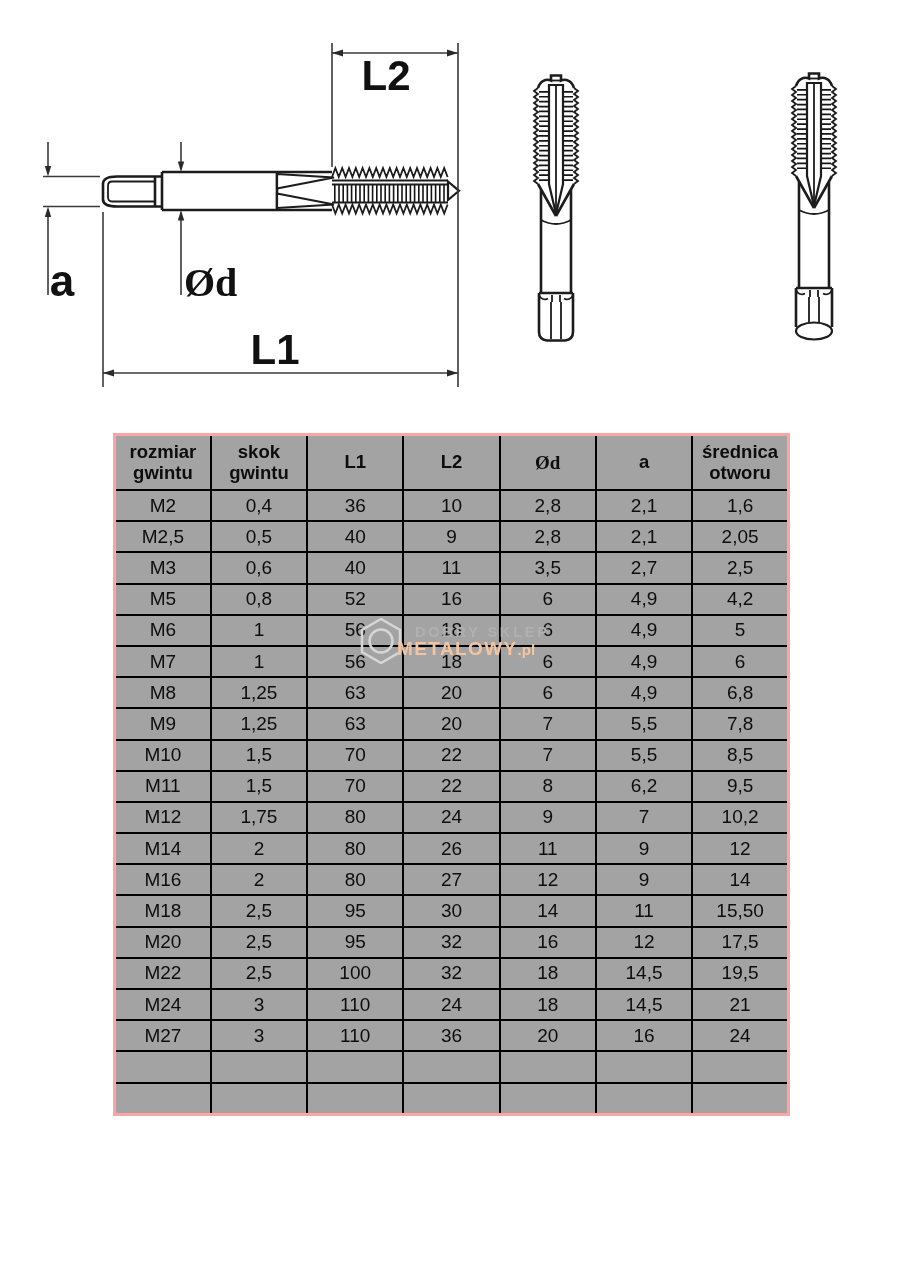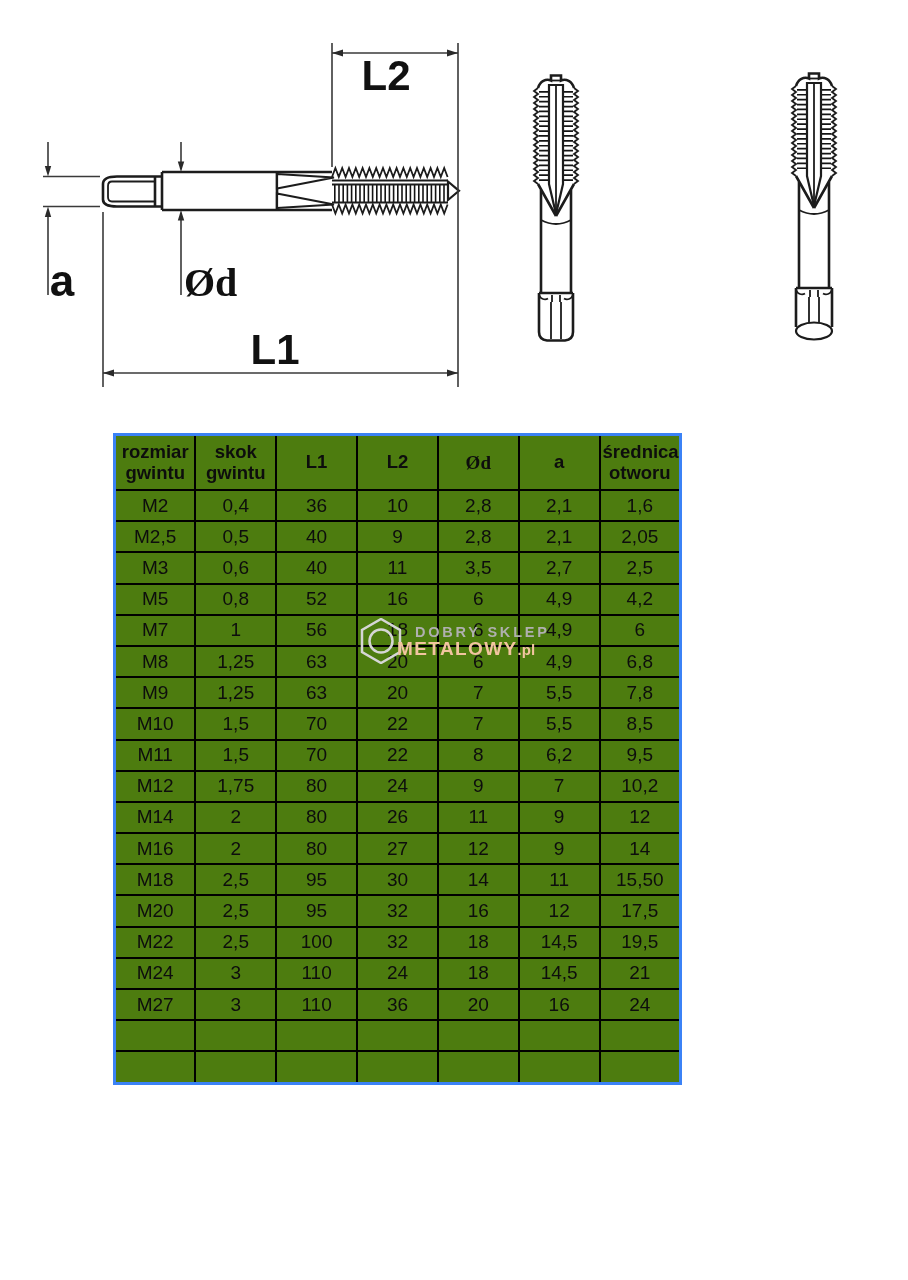--- a/index.html
+++ b/index.html
@@ -8,22 +8,22 @@
   .drawing{position:absolute;left:0;top:0;}
   .ln{fill:none;stroke:#1c1c1c;stroke-width:2.6;}
   .thin{fill:none;stroke:#1c1c1c;stroke-width:1.8;}
   .dim{fill:none;stroke:#3a3a3a;stroke-width:1.6;}
   .arr{fill:#2a2a2a;stroke:none;}
   .hatch{fill:none;stroke:#141414;}
   .wfill{fill:#ffffff;stroke:#1c1c1c;stroke-width:2.2;}
   .dimlabel{fill:#111;font-family:"Liberation Sans",sans-serif;font-weight:bold;}
   .dimlabel.serif{font-family:"Liberation Serif",serif;}
 
-  table.dim-table{position:absolute;left:113px;top:433px;width:569px;
-    border-collapse:collapse;table-layout:fixed;border:3px solid #3b82f6;background:#4d7c0f;}
+  table.dim-table{position:absolute;left:113px;top:433px;width:677px;
+    border-collapse:collapse;table-layout:fixed;border:3px solid #fca5a5;background:#a3a3a3;}
   .dim-table th,.dim-table td{border:2px solid #000;text-align:center;vertical-align:middle;
     padding:0 2px;color:#0d0d0d;overflow:hidden;}
   .dim-table th{font-size:18.5px;font-weight:bold;line-height:1.12;height:53px;}
   .dim-table th.serif{font-family:"Liberation Serif",serif;font-size:19px;}
   .dim-table td{font-size:19px;height:29.2px;}
 
   .watermark{position:absolute;left:356px;top:610px;width:230px;height:64px;pointer-events:none;}
   .wm-hex{position:absolute;left:2px;top:8px;}
   .wm-line1{position:absolute;left:59px;top:14px;font-size:14.5px;font-weight:bold;
     letter-spacing:2.8px;color:#b0b0b0;white-space:nowrap;}
@@ -185,20 +185,29 @@
         <tr>
           <td>M5</td>
           <td>0,8</td>
           <td>52</td>
           <td>16</td>
           <td>6</td>
           <td>4,9</td>
           <td>4,2</td>
         </tr>
         <tr>
+          <td>M6</td>
+          <td>1</td>
+          <td>56</td>
+          <td>18</td>
+          <td>6</td>
+          <td>4,9</td>
+          <td>5</td>
+        </tr>
+        <tr>
           <td>M7</td>
           <td>1</td>
           <td>56</td>
           <td>18</td>
           <td>6</td>
           <td>4,9</td>
           <td>6</td>
         </tr>
         <tr>
           <td>M8</td>

